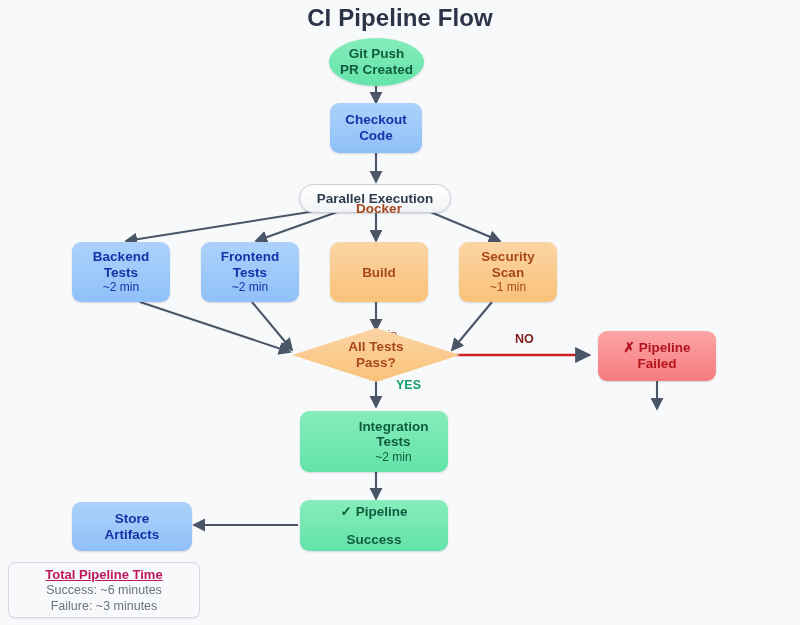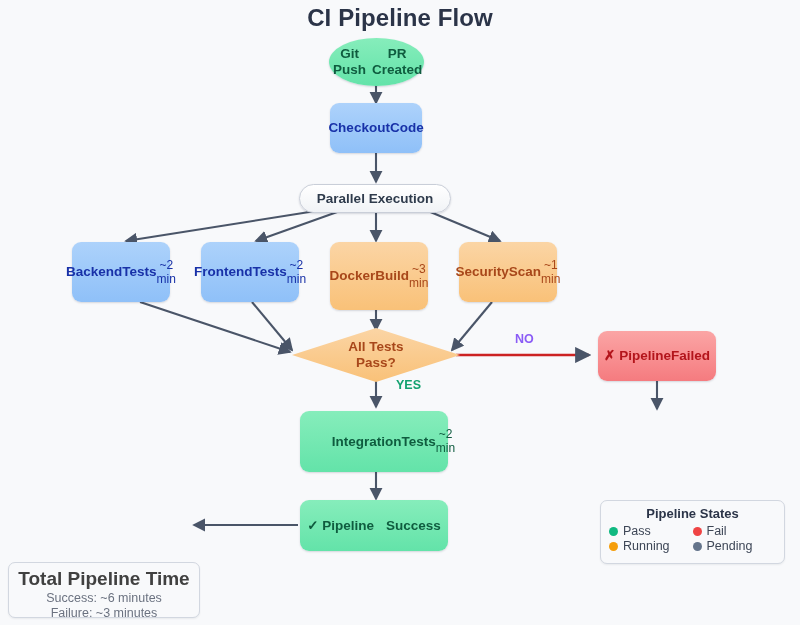--- a/index.html
+++ b/index.html
@@ -25,21 +25,21 @@
     position: absolute;
     left: 0; top: 0;
     width: 800px;
     height: 625px;
     pointer-events: none;
   }
   .node {
     position: absolute;
     box-sizing: border-box;
     display: flex;
-    flex-direction: row;
+    flex-direction: column;
     align-items: center;
     justify-content: center;
     text-align: center;
     line-height: 1.15;
     font-weight: bold;
     font-size: 13.5px;
     border-radius: 9px;
     box-shadow: 0 1px 2px rgba(30,40,60,0.16);
   }
   .node .sub {
@@ -108,35 +108,35 @@
     letter-spacing: 0.1px;
   }
 
   
   .edge-label {
     position: absolute;
     font-size: 12.5px;
     font-weight: bold;
   }
   #label-yes { color: #12a16f; left: 396px; top: 378px; }
-  #label-no  { color: #8b5cf6; left: 515px; top: 332px; }
+  #label-no  { color: #7f1d1d; left: 515px; top: 332px; }
 
   
   .panel {
     position: absolute;
     box-sizing: border-box;
     background: #f8f9fb;
     border: 1px solid #d2d7e0;
     border-radius: 7px;
     text-align: center;
     box-shadow: 0 1px 2px rgba(30,40,60,0.07);
   }
   #panel-time { left: 8px; top: 562px; width: 192px; height: 56px; padding-top: 4px; }
   #panel-time .head {
-    font-size: 19px; font-weight: bold; color: #404040; line-height: 1.25;
+    font-size: 13px; font-weight: bold; color: #be185d; line-height: 1.25; text-decoration: underline;
   }
   #panel-time .row {
     font-size: 12.5px; color: #6b7280; line-height: 1.25;
   }
   #panel-legend { left: 600px; top: 500px; width: 185px; height: 64px; padding-top: 5px; }
   #panel-legend .head {
     font-size: 13px; font-weight: bold; color: #2b3448; margin-bottom: 3px;
   }
   #panel-legend .legend-grid {
     display: grid;
@@ -220,21 +220,21 @@
     <span>Tests</span>
     <span class="sub">~2 min</span>
   </div>
 
   <div class="node n-blue" style="left:201px; top:242px; width:98px; height:60px;">
     <span>Frontend</span>
     <span>Tests</span>
     <span class="sub">~2 min</span>
   </div>
 
-  <div class="node n-orange" style="left:330px; top:242px; width:98px; height:68px;">
+  <div class="node n-orange" style="left:330px; top:242px; width:98px; height:60px;gap:48px;">
     <span>Docker</span>
     <span>Build</span>
     <span class="sub">~3 min</span>
   </div>
 
   <div class="node n-orange" style="left:459px; top:242px; width:98px; height:60px;">
     <span>Security</span>
     <span>Scan</span>
     <span class="sub">~1 min</span>
   </div>
@@ -251,48 +251,31 @@
     <span>Integration</span>
     <span>Tests</span>
     <span class="sub">~2 min</span>
   </div>
 
   <div class="node n-green" style="left:300px; top:500px; width:148px; height:51px;gap:12px;">
     <span>✓ Pipeline</span>
     <span>Success</span>
   </div>
 
+  <div class="node n-blue" style="left:72px; top:502px; width:120px; height:49px;">
+    <span>Store</span>
+    <span>Artifacts</span>
+  </div>
 
   <div class="node n-red" style="left:598px; top:331px; width:118px; height:50px;">
     <span>✗ Pipeline</span>
     <span>Failed</span>
   </div>
 
 
-  <div class="panel" id="panel-legend">
-    <div class="head">Pipeline States</div>
-    <div class="legend-grid">
-      <div class="legend-item">
-        <span class="legend-dot" style="background:#10b981"></span>
-        <span>Pass</span>
-      </div>
-      <div class="legend-item">
-        <span class="legend-dot" style="background:#ef4444"></span>
-        <span>Fail</span>
-      </div>
-      <div class="legend-item">
-        <span class="legend-dot" style="background:#f59e0b"></span>
-        <span>Running</span>
-      </div>
-      <div class="legend-item">
-        <span class="legend-dot" style="background:#64748b"></span>
-        <span>Pending</span>
-      </div>
-    </div>
-  </div>
 
   <div class="panel" id="panel-time">
     <div class="head">Total Pipeline Time</div>
     <div class="row">Success: ~6 minutes</div>
     <div class="row">Failure: ~3 minutes</div>
   </div>
 
 </div>
 
 </body></html>

